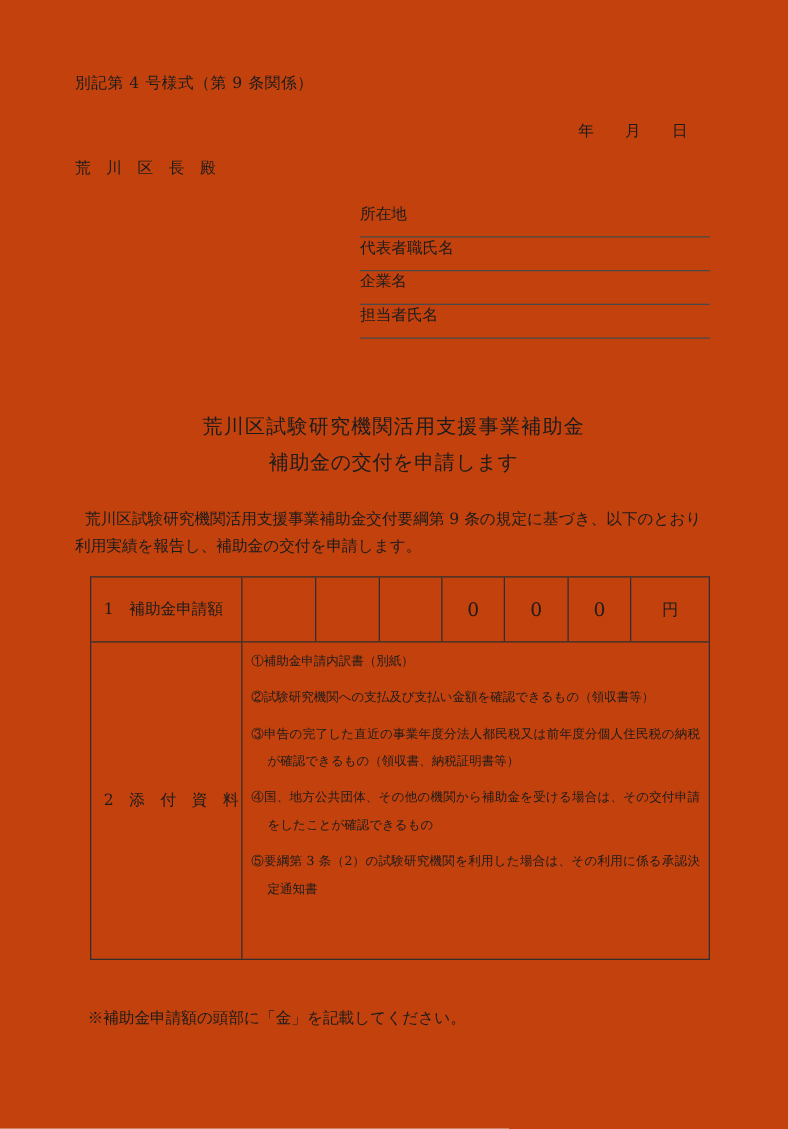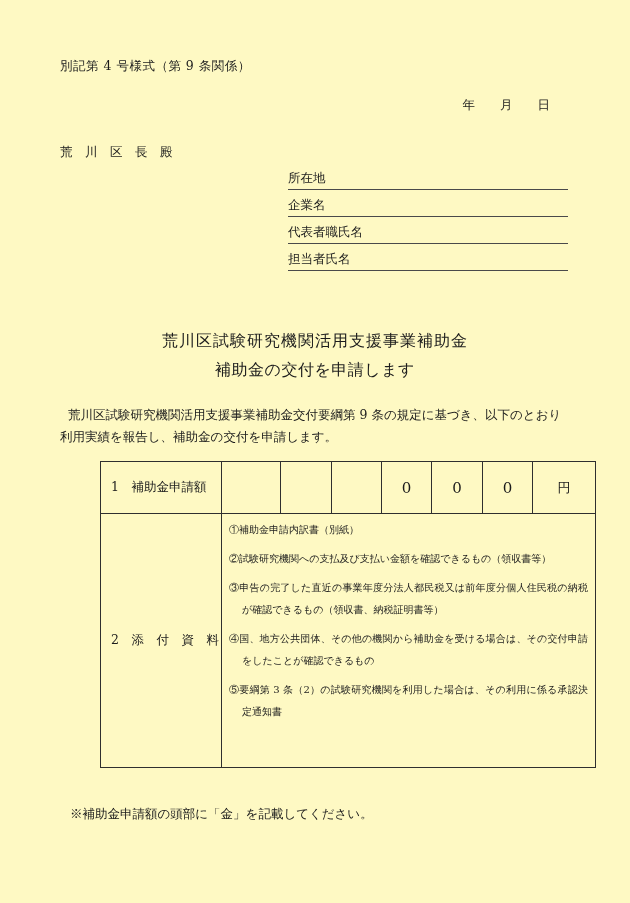--- a/index.html
+++ b/index.html
@@ -1,52 +1,51 @@
 <!DOCTYPE html>
 <html><head>
 <meta charset="utf-8">
 <style>
   html,body { margin:0; padding:0; background:#e8e8e8; }
   .page {
     position:relative;
     width:630px; height:903px;
     margin:0 auto;
-    background:#fef9c3;
+    background:#c2410c;
     color:#1c1c1c;
     font-family:"DejaVu Serif","Liberation Serif",serif;
     overflow:hidden;
   }
   .form-number { position:absolute; left:60px; top:58px; font-size:12.5px; letter-spacing:0.5px; }
   .date-line   { position:absolute; top:97px; right:80px; font-size:12.5px; }
-  .addressee   { position:absolute; left:60px; top:144px; font-size:12.5px; }
+  .addressee   { position:absolute; left:60px; top:126px; font-size:12.5px; }
 
   .fields { position:absolute; left:288px; top:163px; width:280px; }
   .field-row {
     height:27px;
     border-bottom:1px solid #4a4a4a;
-    display:flex; align-items:flex-end;
+    display:flex; 
     font-size:12.5px;
     padding-bottom:2px;
     box-sizing:border-box;
   }
 
   .doc-title { position:absolute; left:0; top:326px; width:630px; text-align:center; font-size:16px; line-height:29px; }
   .doc-title .t1 { letter-spacing:1px;text-align:center; }
   .doc-title .t2 { letter-spacing:0.5px; }
 
   .body-par { position:absolute; left:60px; top:404px; width:512px; font-size:12.5px; line-height:22px; text-align:justify; }
   .body-par .line { display:block; }
   .body-par .indent { text-indent:8px; }
 
   .form-table {
     position:absolute; left:72px; top:461px; width:496px;
     border:1px solid #2f2f2f;
     box-sizing:border-box;
     font-size:12.5px;
-    margin-left:28px;
   }
   .trow { display:flex; border-bottom:1px solid #2f2f2f; box-sizing:border-box; }
   .trow:last-child { border-bottom:none; }
   .cell { box-sizing:border-box; border-right:1px solid #2f2f2f; }
   .cell:last-child { border-right:none; }
   .label-cell {
     flex:0 0 121px; width:121px;
     display:flex; align-items:center;
     padding-left:10px;
   }
@@ -79,24 +78,24 @@
 
   <div class="date-line">年　　月　　日</div>
 
   <div class="addressee">荒　川　区　長　殿</div>
 
   <div class="fields">
     <div class="field-row">
       <span>所在地</span>
     </div>
     <div class="field-row">
-      <span>企業名</span>
+      <span>代表者職氏名</span>
     </div>
     <div class="field-row">
-      <span>代表者職氏名</span>
+      <span>企業名</span>
     </div>
     <div class="field-row">
       <span>担当者氏名</span>
     </div>
   </div>
 
   <div class="doc-title">
     <div class="t1">荒川区試験研究機関活用支援事業補助金</div>
     <div class="t2">補助金の交付を申請します</div>
   </div>

